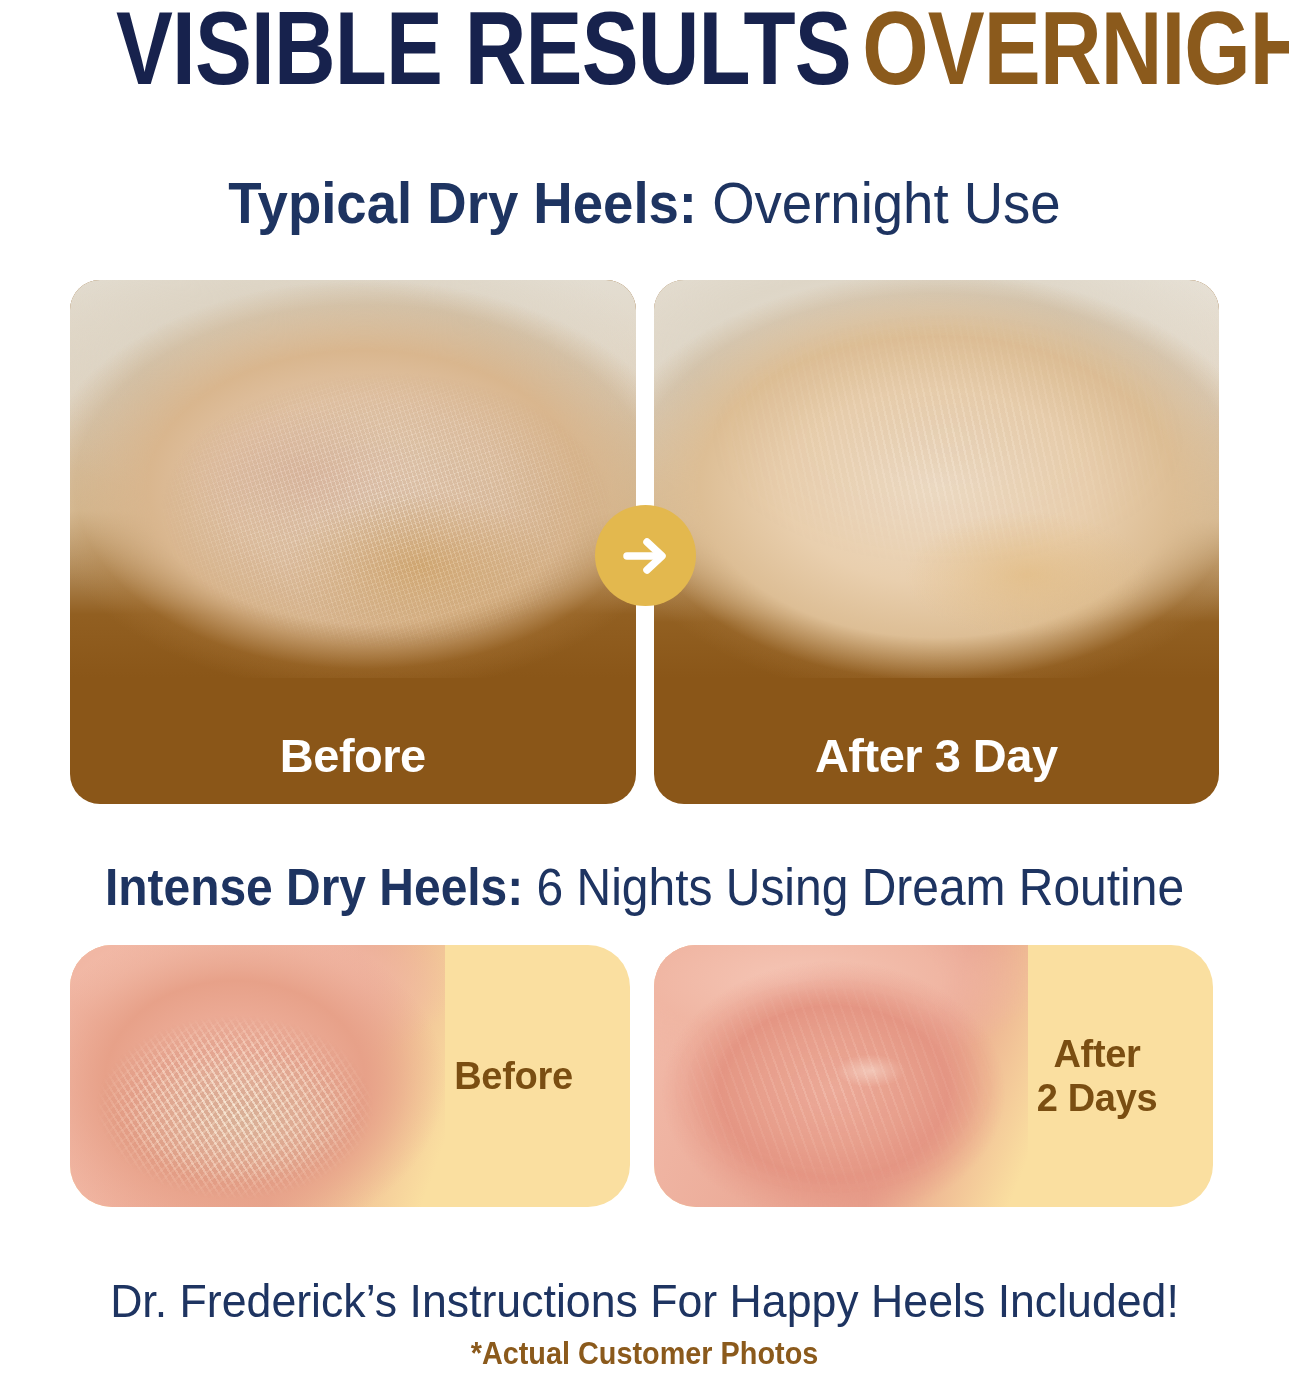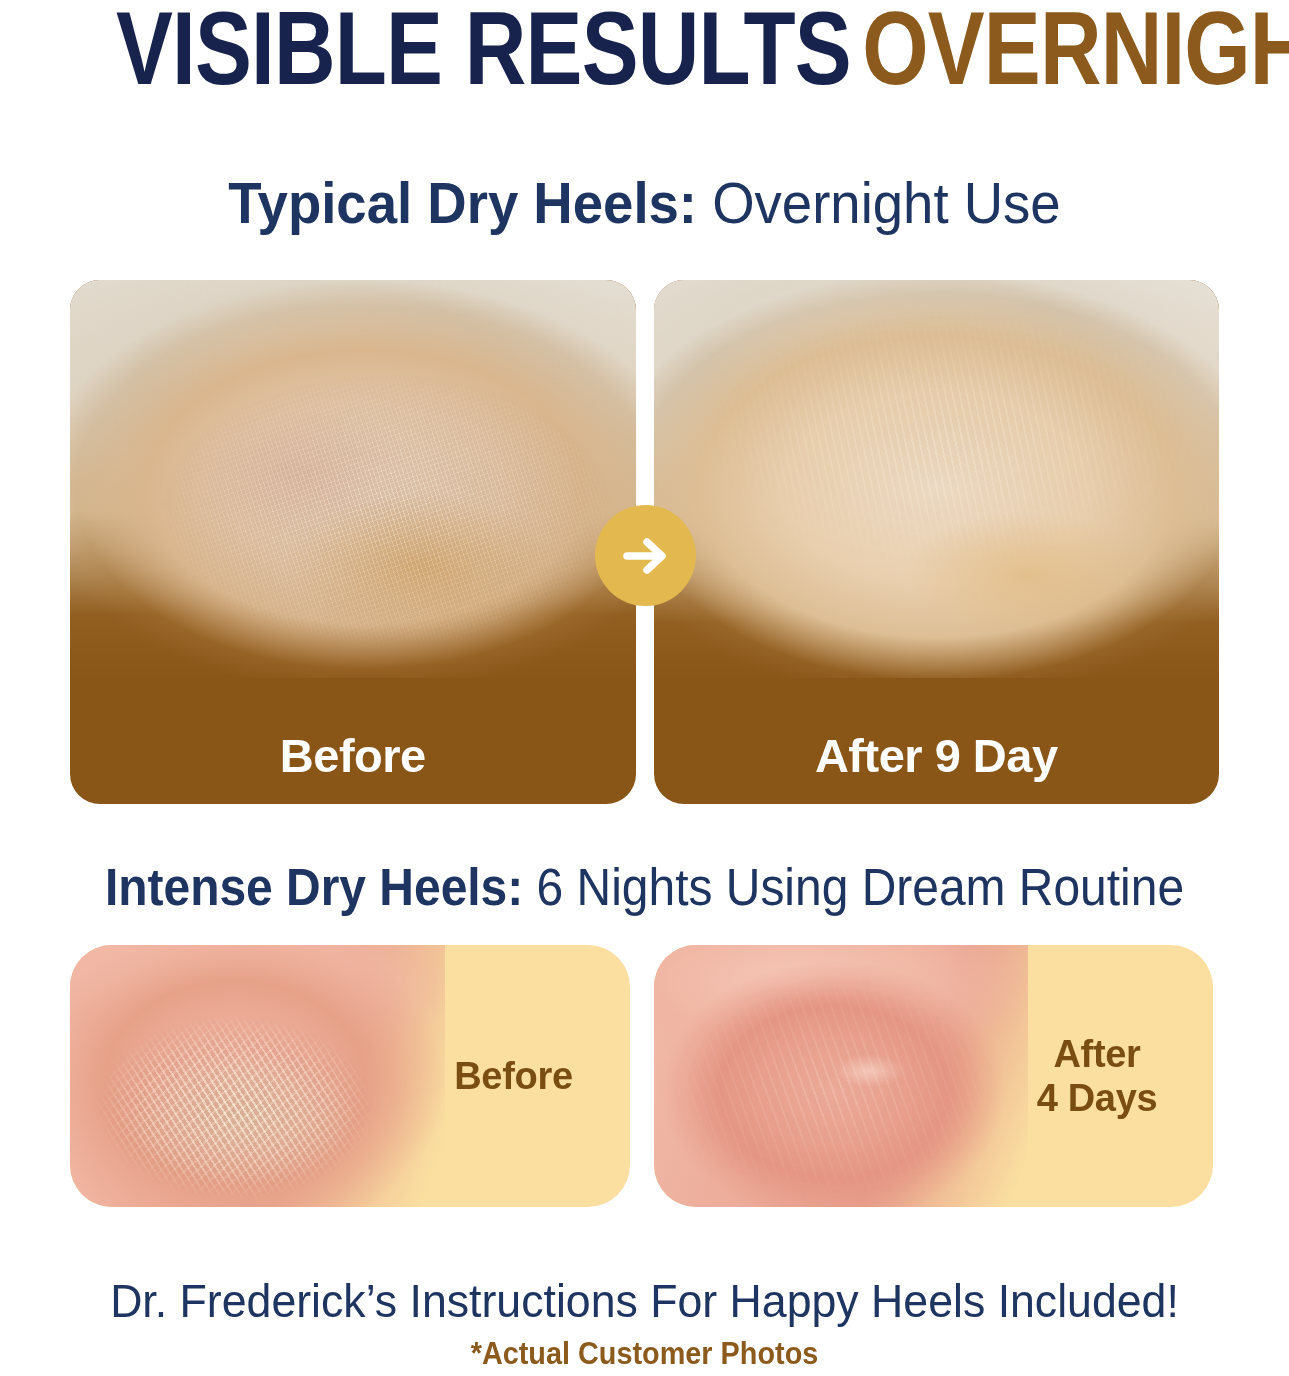--- a/index.html
+++ b/index.html
@@ -307,21 +307,21 @@
 
   <div class="top-row">
 
     <div class="top-card">
       <div class="photo heel-before-top"></div>
       <div class="card-label">Before</div>
     </div>
 
     <div class="top-card">
       <div class="photo heel-after-top"></div>
-      <div class="card-label">After 9 Day</div>
+      <div class="card-label">After 3 Day</div>
     </div>
 
   </div>
 
   <div class="arrow-badge">
     <svg width="52" height="40" viewBox="0 0 52 40" aria-hidden="true">
       <g fill="none" stroke="#FFFFFF" stroke-width="7.5" stroke-linecap="round" stroke-linejoin="round">
         <line x1="7" y1="20" x2="41" y2="20"></line>
         <polyline points="27,6 42,20 27,34"></polyline>
       </g>
@@ -335,21 +335,21 @@
   <div class="bottom-row">
 
     <div class="bottom-card">
       <div class="photo heel-before-bottom"></div>
       <div class="card-label">Before</div>
     </div>
 
     <div class="bottom-card">
       <div class="photo heel-after-bottom"></div>
       <div class="card-label">After
-4 Days</div>
+2 Days</div>
     </div>
 
   </div>
 
   <div class="footer-main">Dr. Frederick’s Instructions For Happy Heels Included!</div>
   <div class="footer-sub">*Actual Customer Photos</div>
 
 </div>
 
 </body></html>

